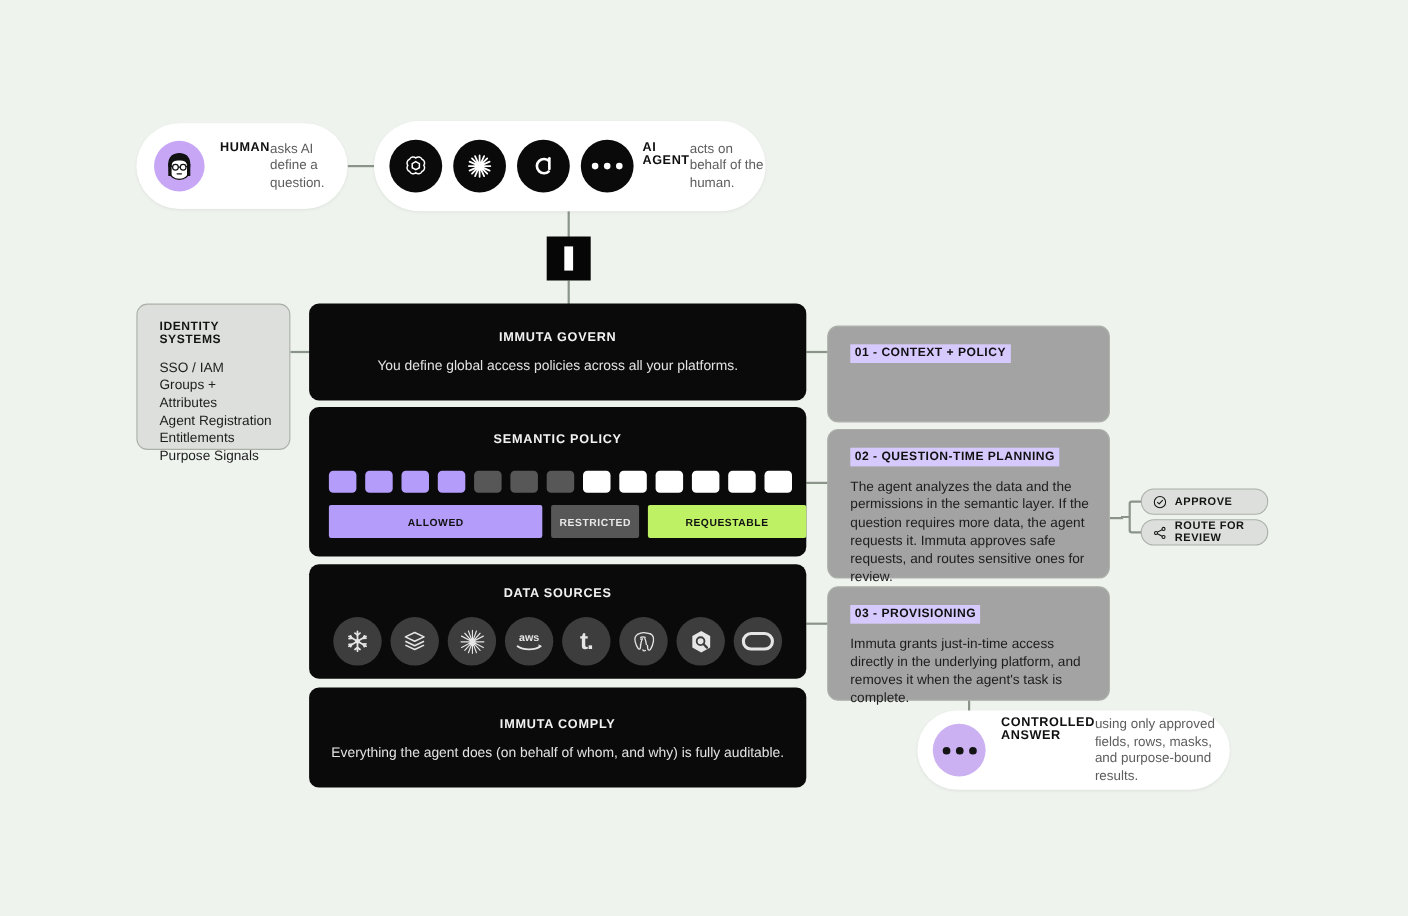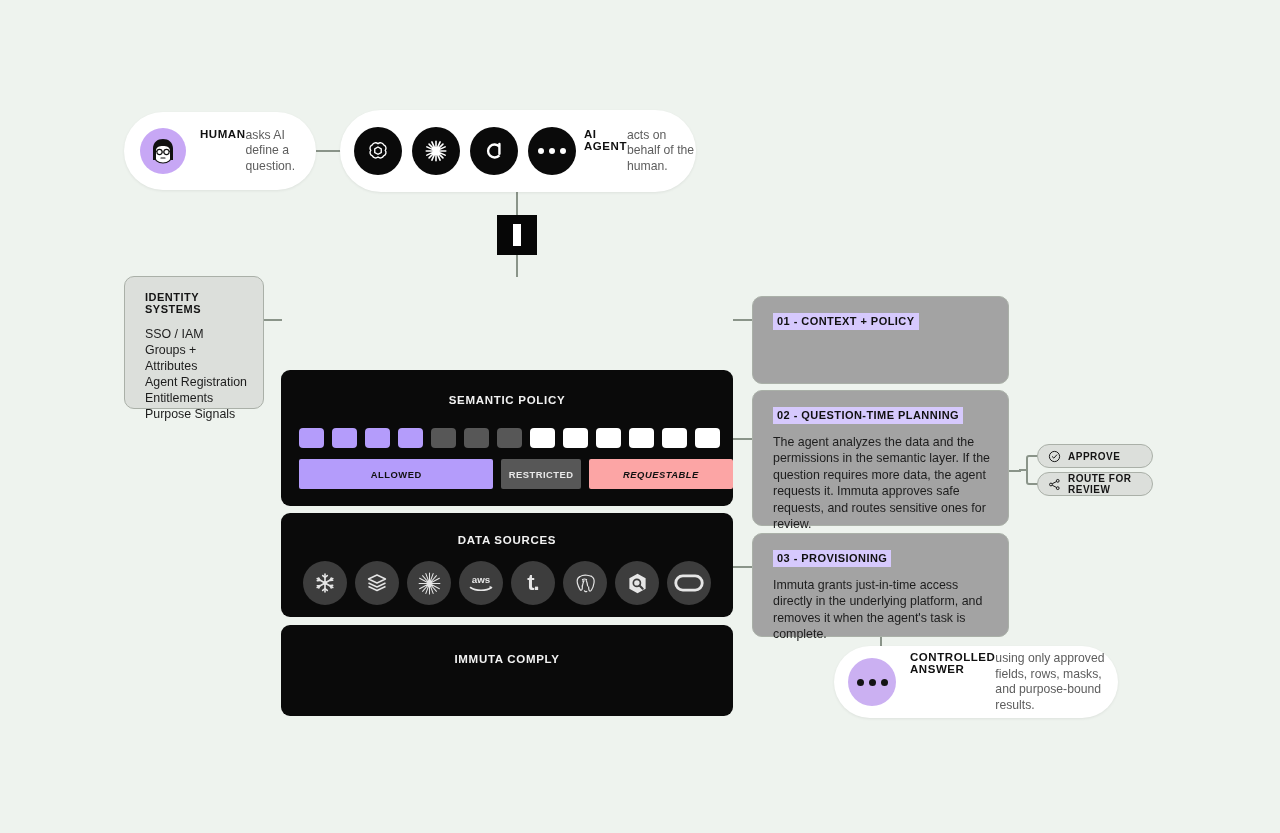--- a/index.html
+++ b/index.html
@@ -215,20 +215,24 @@
     <h3>IDENTITY SYSTEMS</h3>
     <ul>
       <li>SSO / IAM</li>
       <li>Groups + Attributes</li>
       <li>Agent Registration</li>
       <li>Entitlements</li>
       <li>Purpose Signals</li>
     </ul>
   </div>
 
+  <div class="blk" id="blk-govern">
+    <div class="blk-title">IMMUTA GOVERN</div>
+    <div class="blk-sub">You define global access policies across all your  platforms.</div>
+  </div>
 
   <div class="blk" id="blk-semantic">
     <div class="blk-title">SEMANTIC POLICY</div>
     <div class="sem-grid" id="sem-grid">
         <div class="sem-cell" style="background: rgb(180, 156, 251);"></div>
         <div class="sem-cell" style="background: rgb(180, 156, 251);"></div>
         <div class="sem-cell" style="background: rgb(180, 156, 251);"></div>
         <div class="sem-cell" style="background: rgb(180, 156, 251);"></div>
         <div class="sem-cell" style="background: rgb(87, 87, 87);"></div>
         <div class="sem-cell" style="background: rgb(87, 87, 87);"></div>
@@ -236,21 +240,21 @@
         <div class="sem-cell" style="background: rgb(255, 255, 255);"></div>
         <div class="sem-cell" style="background: rgb(255, 255, 255);"></div>
         <div class="sem-cell" style="background: rgb(255, 255, 255);"></div>
         <div class="sem-cell" style="background: rgb(255, 255, 255);"></div>
         <div class="sem-cell" style="background: rgb(255, 255, 255);"></div>
         <div class="sem-cell" style="background: rgb(255, 255, 255);"></div>
       </div>
     <div class="sem-legend" id="sem-legend">
         <div class="sem-leg" style="background: rgb(180, 156, 251); width: 240px; color: rgb(17, 17, 17);">ALLOWED</div>
         <div class="sem-leg" style="background: rgb(87, 87, 87); width: 98px; color: rgb(232, 232, 232);">RESTRICTED</div>
-        <div class="sem-leg" style="background: #fca5a5; width: 178px; color: rgb(17, 17, 17); font-style: italic;">REQUESTABLE</div>
+        <div class="sem-leg" style="background: #bef264; width: 178px; color: rgb(17, 17, 17);">REQUESTABLE</div>
       </div>
   </div>
 
   <div class="blk" id="blk-sources">
     <div class="blk-title">DATA SOURCES</div>
     <div class="src-row">
       <div class="src-icon">
         <svg width="24" height="24" viewBox="0 0 24 24" stroke="#e6e6e6" stroke-width="1.6" stroke-linecap="round">
           <path d="M12 3v18M4.2 7.5l15.6 9M19.8 7.5l-15.6 9"></path>
           <path d="M12 6.4 9.7 4.6M12 6.4l2.3-1.8M12 17.6l-2.3 1.8M12 17.6l2.3 1.8M6.8 9.4 4.3 9.6M6.8 9.4 5.8 7.1M17.2 14.6l2.5-.2M17.2 14.6l1 2.3M6.8 14.6l-2.5.2M6.8 14.6l-1 2.3M17.2 9.4l2.5-.2M17.2 9.4l1-2.3"></path>
@@ -300,20 +304,21 @@
       <div class="src-icon">
         <svg width="30" height="20" viewBox="0 0 34 22">
           <rect x="2" y="3" width="30" height="16" rx="8" fill="none" stroke="#e6e6e6" stroke-width="3.2"></rect>
         </svg>
       </div>
     </div>
   </div>
 
   <div class="blk" id="blk-comply">
     <div class="blk-title">IMMUTA COMPLY</div>
+    <div class="blk-sub">Everything the agent does (on behalf of whom, and why) is fully auditable.</div>
   </div>
 
   <div class="step" id="step-01">
     <span class="step-tag">01 - CONTEXT + POLICY</span>
   </div>
   <div class="step" id="step-02">
     <span class="step-tag">02 - QUESTION-TIME PLANNING</span>
     <div class="step-body">The agent analyzes the data and the permissions in the semantic layer. If the question requires more data, the agent requests it. Immuta approves safe requests, and routes sensitive ones for review.</div>
   </div>
   <div class="step" id="step-03">

